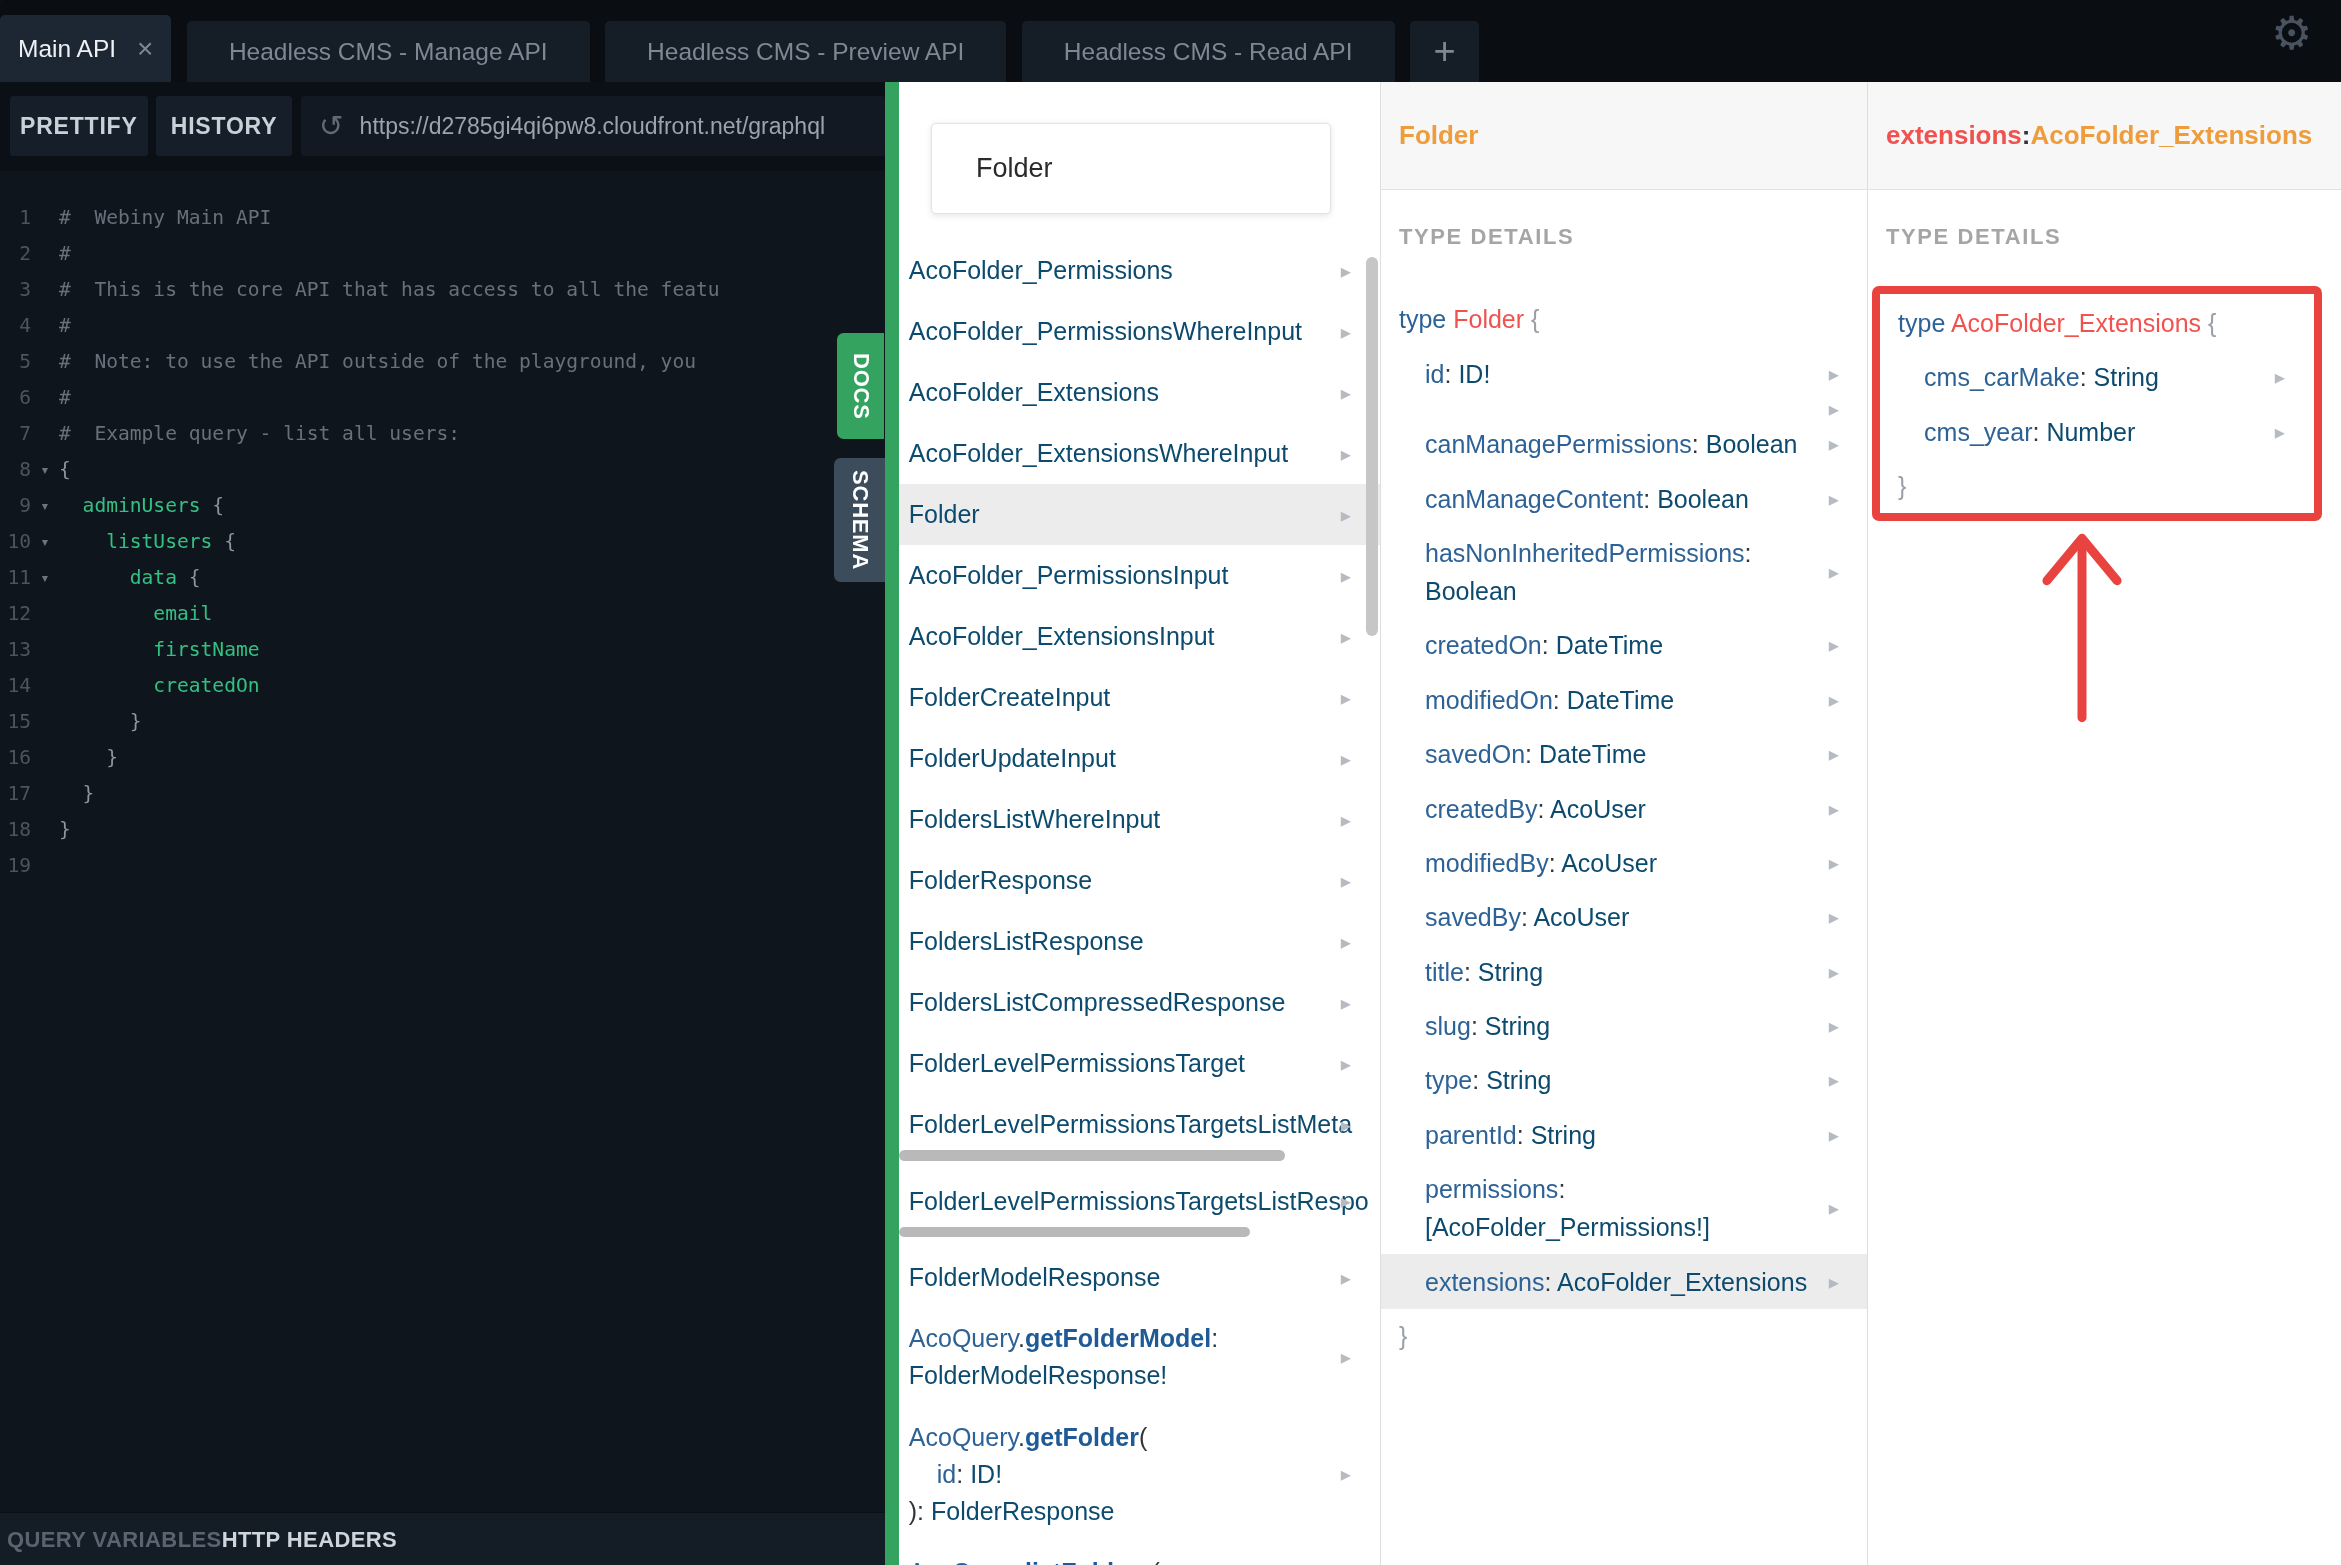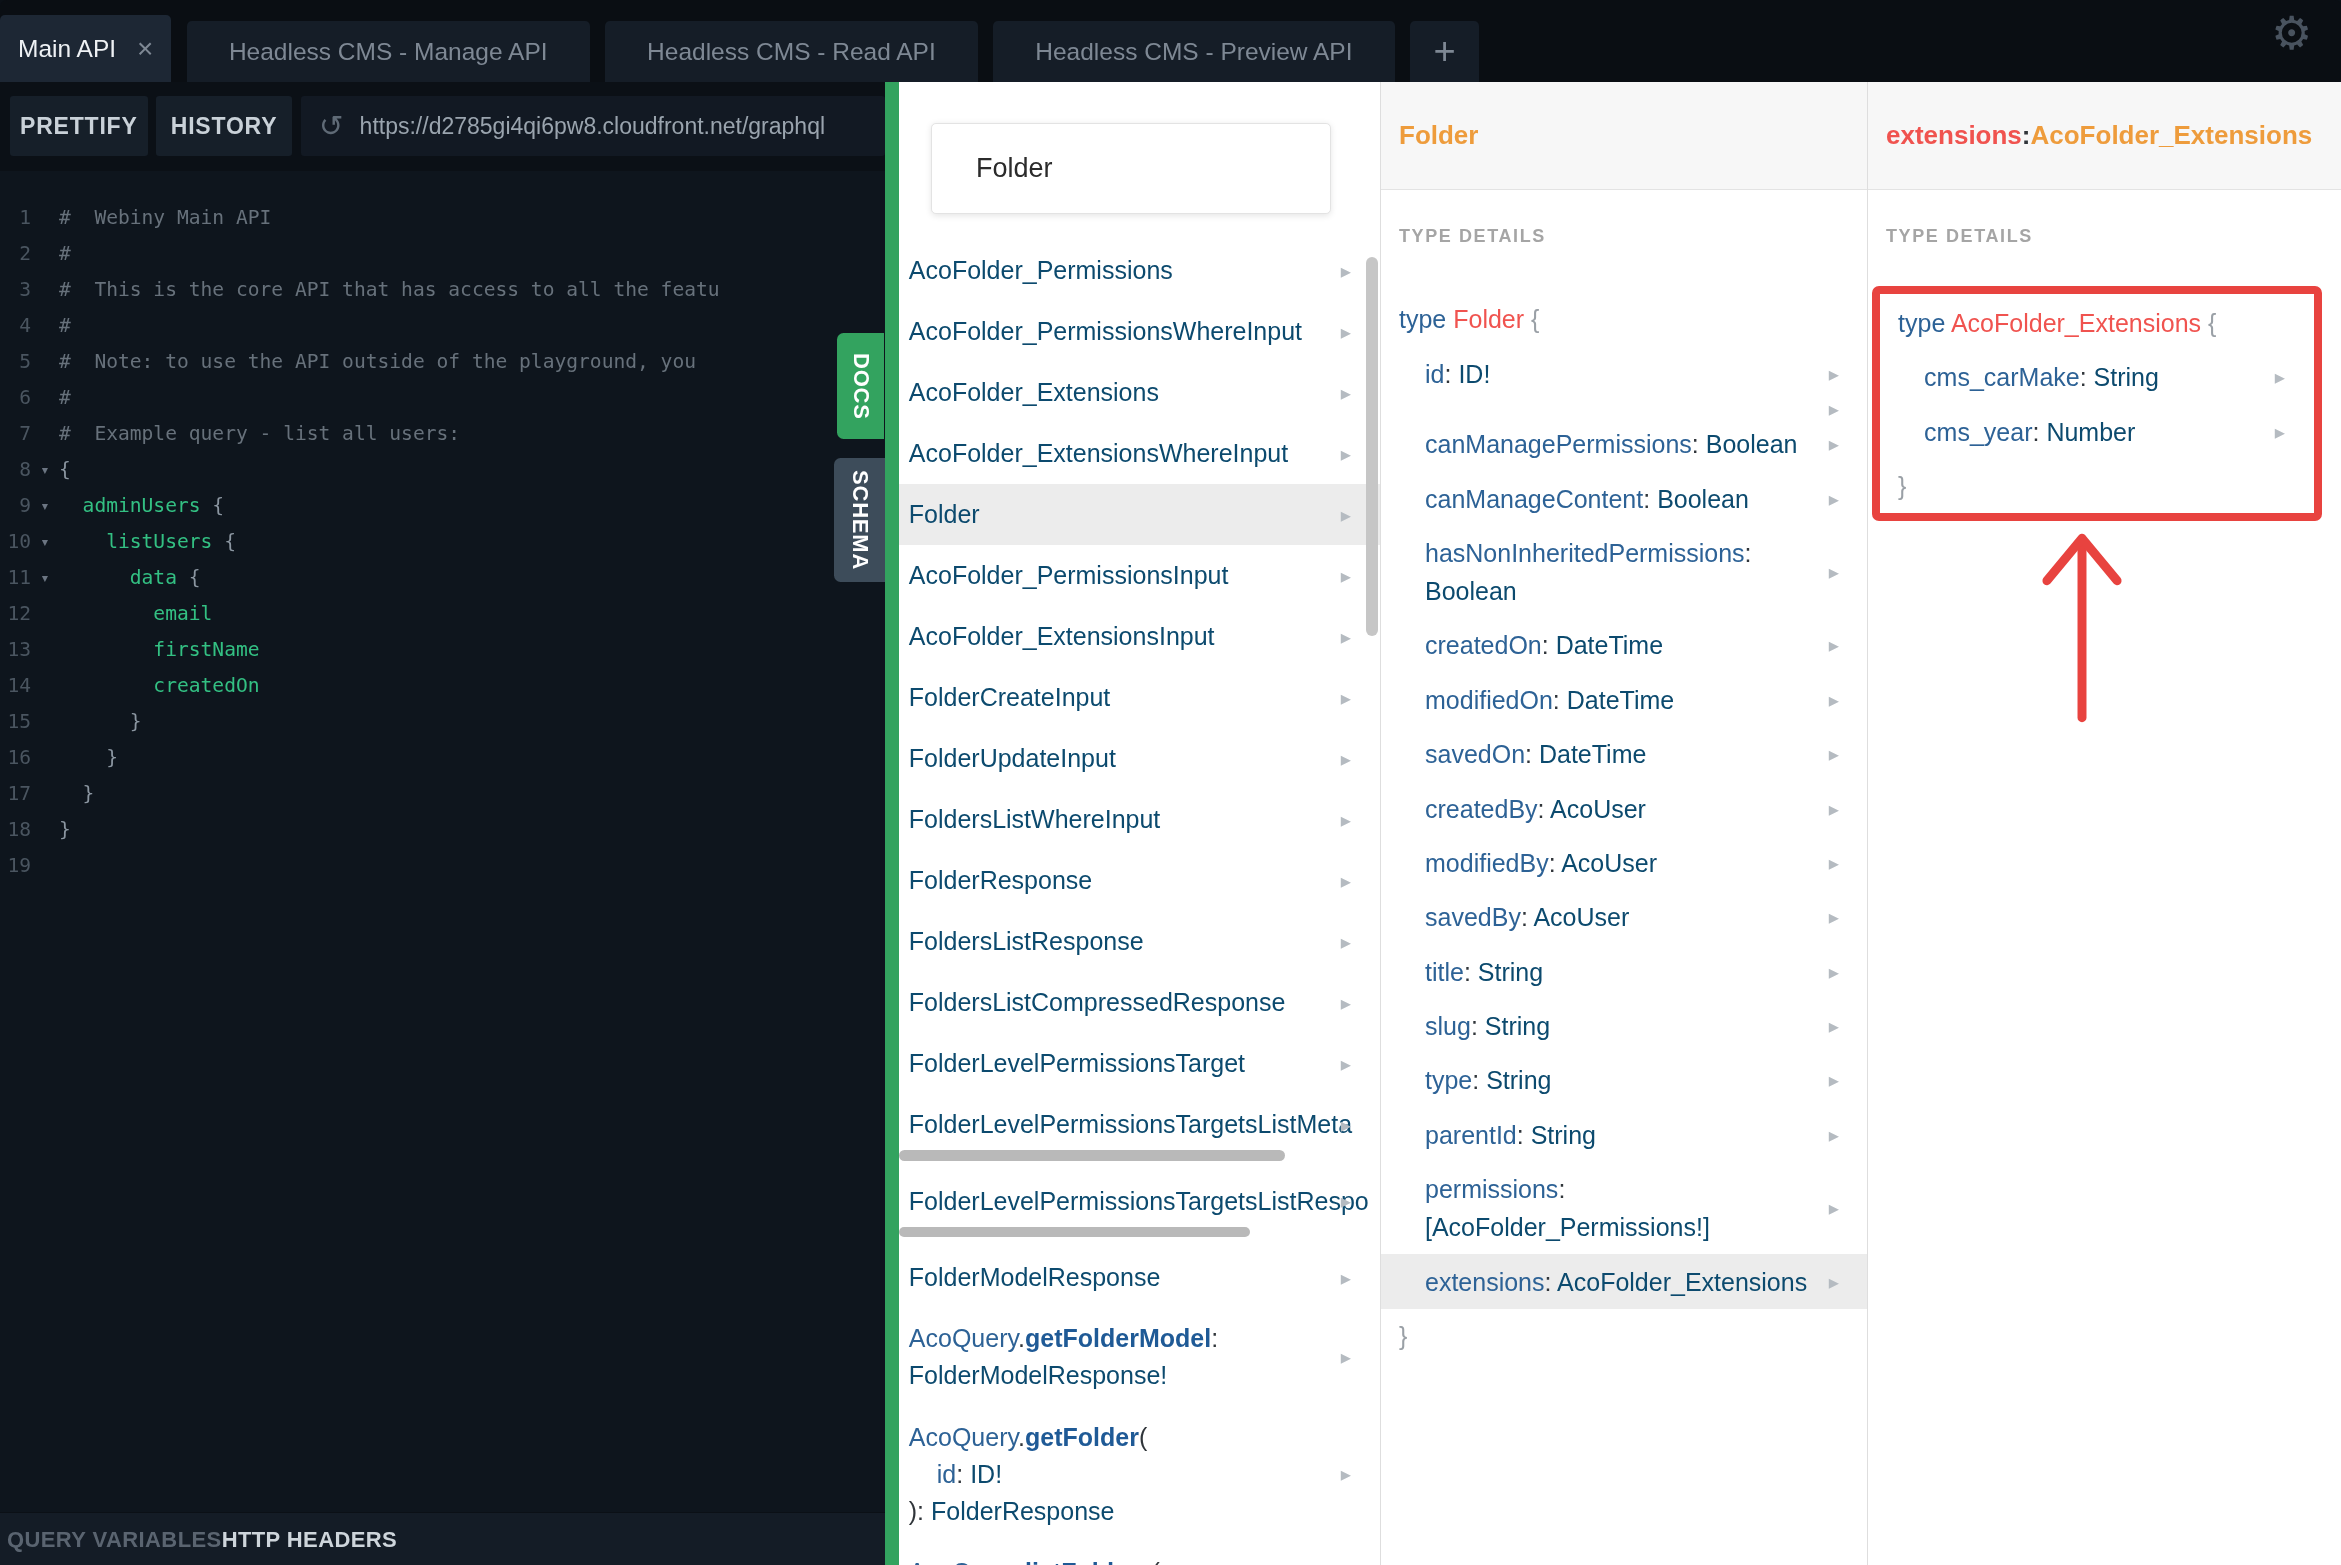--- a/index.html
+++ b/index.html
@@ -89,21 +89,21 @@
        overflow:hidden;box-sizing:border-box;z-index:3;}
   .panel-mid{left:1380px;width:488px;}
   .panel-right{left:1867px;width:475px;}
   .phead{position:absolute;left:0;top:0;width:100%;height:108px;background:#f7f7f7;
        border-bottom:0.8px solid #e3e3e3;display:flex;align-items:center;padding:0 18px;
        box-sizing:border-box;font-size:26px;font-weight:bold;white-space:nowrap;}
   .phead .t-orange{color:#ee9c3c;}
   .phead .t-red{color:#f0534f;}
   .phead .t-colon{color:#30353a;}
   .psection{position:absolute;left:18px;top:130px;height:49px;line-height:49px;color:#a5a5a5;
-       font-size:18px;font-weight:bold;letter-spacing:1.6px;}
+       font-size:22px;font-weight:bold;letter-spacing:1.6px;}
   .decl{position:absolute;left:0;top:210px;width:100%;font-size:25px;}
   .trow{position:relative;padding:8.2px 51px 8.2px 18px;line-height:38px;}
   .trow.field{padding-left:44px;}
   .trow.selected{background:#ececec;}
   .redbox{position:absolute;left:4.1px;top:204px;width:450px;height:235px;border:8.2px solid #e8433f;
        border-radius:7px;box-sizing:border-box;overflow:hidden;}
   .redbox .decl{top:1.6px;}
   .arrow-svg{position:absolute;left:161px;top:440px;}
 </style>
 </head>
@@ -114,24 +114,24 @@
   <div class="tabbar">
     <div class="tabs" id="tabs">
         <div class="tab active">
           <span class="tab-label">Main API</span>
           <span class="tab-close">×</span>
         </div>
         <div class="tab">
           <span class="tab-label">Headless CMS - Manage API</span>
         </div>
         <div class="tab">
+          <span class="tab-label">Headless CMS - Preview API</span>
+        </div>
+        <div class="tab">
           <span class="tab-label">Headless CMS - Read API</span>
-        </div>
-        <div class="tab">
-          <span class="tab-label">Headless CMS - Preview API</span>
         </div>
         <div class="tab-add">+</div>
       </div>
     <div class="gear">⚙</div>
   </div>
 
   <button class="tbtn btn-prettify">PRETTIFY</button>
   <button class="tbtn btn-history">HISTORY</button>
   <div class="urlbar">
     <span class="refresh">↺</span>

